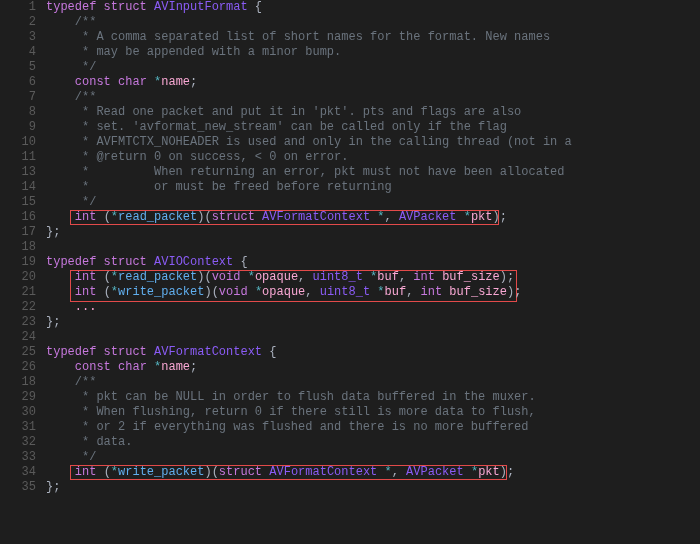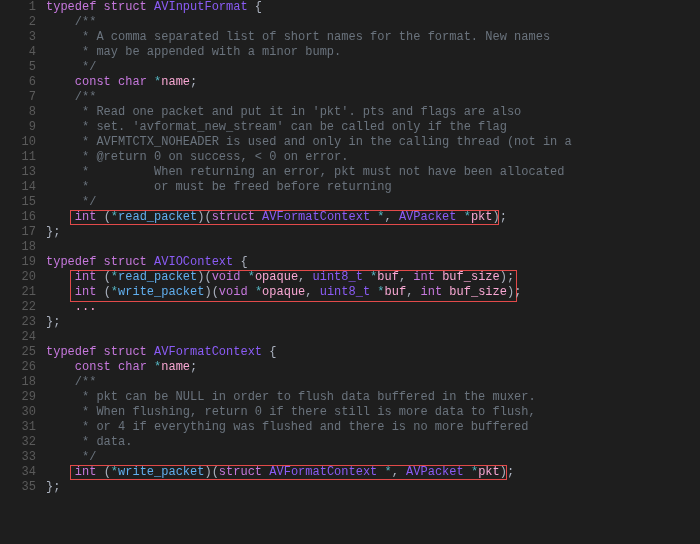--- a/index.html
+++ b/index.html
@@ -42,18 +42,18 @@
     <div class="line"><div class="gutter">20</div><div class="code"><span class="tok-ident">    </span><span class="tok-type">int </span><span class="tok-punc">(</span><span class="tok-op">*</span><span class="tok-func">read_packet</span><span class="tok-punc">)(</span><span class="tok-type">void </span><span class="tok-op">*</span><span class="tok-ident">opaque</span><span class="tok-punc">, </span><span class="tok-typename">uint8_t </span><span class="tok-op">*</span><span class="tok-ident">buf</span><span class="tok-punc">, </span><span class="tok-type">int </span><span class="tok-ident">buf_size</span><span class="tok-punc">);</span><div class="hlbox" style="left: 24px; width: 445px; height: 30px;"></div></div></div>
     <div class="line"><div class="gutter">21</div><div class="code"><span class="tok-ident">    </span><span class="tok-type">int </span><span class="tok-punc">(</span><span class="tok-op">*</span><span class="tok-func">write_packet</span><span class="tok-punc">)(</span><span class="tok-type">void </span><span class="tok-op">*</span><span class="tok-ident">opaque</span><span class="tok-punc">, </span><span class="tok-typename">uint8_t </span><span class="tok-op">*</span><span class="tok-ident">buf</span><span class="tok-punc">, </span><span class="tok-type">int </span><span class="tok-ident">buf_size</span><span class="tok-punc">);</span></div></div>
     <div class="line"><div class="gutter">22</div><div class="code"><span class="tok-ident">    ...</span></div></div>
     <div class="line"><div class="gutter">23</div><div class="code"><span class="tok-punc">};</span></div></div>
     <div class="line"><div class="gutter">24</div><div class="code"><span class="tok-ident"> </span></div></div>
     <div class="line"><div class="gutter">25</div><div class="code"><span class="tok-kw">typedef </span><span class="tok-kw">struct </span><span class="tok-typename">AVFormatContext </span><span class="tok-punc">{</span></div></div>
     <div class="line"><div class="gutter">26</div><div class="code"><span class="tok-ident">    </span><span class="tok-kw">const </span><span class="tok-type">char </span><span class="tok-op">*</span><span class="tok-ident">name</span><span class="tok-punc">;</span></div></div>
     <div class="line"><div class="gutter">18</div><div class="code"><span class="tok-comment">    /**</span></div></div>
     <div class="line"><div class="gutter">29</div><div class="code"><span class="tok-comment">     * pkt can be NULL in order to flush data buffered in the muxer.</span></div></div>
     <div class="line"><div class="gutter">30</div><div class="code"><span class="tok-comment">     * When flushing, return 0 if there still is more data to flush,</span></div></div>
-    <div class="line"><div class="gutter">31</div><div class="code"><span class="tok-comment">     * or 4 if everything was flushed and there is no more buffered</span></div></div>
+    <div class="line"><div class="gutter">31</div><div class="code"><span class="tok-comment">     * or 2 if everything was flushed and there is no more buffered</span></div></div>
     <div class="line"><div class="gutter">32</div><div class="code"><span class="tok-comment">     * data.</span></div></div>
     <div class="line"><div class="gutter">33</div><div class="code"><span class="tok-comment">     */</span></div></div>
     <div class="line"><div class="gutter">34</div><div class="code"><span class="tok-ident">    </span><span class="tok-type">int </span><span class="tok-punc">(</span><span class="tok-op">*</span><span class="tok-func">write_packet</span><span class="tok-punc">)(</span><span class="tok-kw">struct </span><span class="tok-typename">AVFormatContext </span><span class="tok-op">*</span><span class="tok-punc">, </span><span class="tok-typename">AVPacket </span><span class="tok-op">*</span><span class="tok-ident">pkt</span><span class="tok-punc">);</span><div class="hlbox" style="left: 24px; width: 435px;"></div></div></div>
     <div class="line"><div class="gutter">35</div><div class="code"><span class="tok-punc">};</span></div></div>
   </div>
 
 </body></html>

